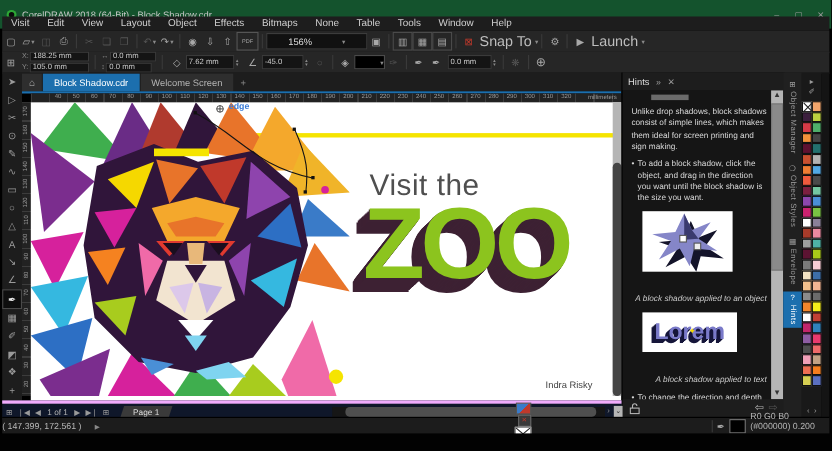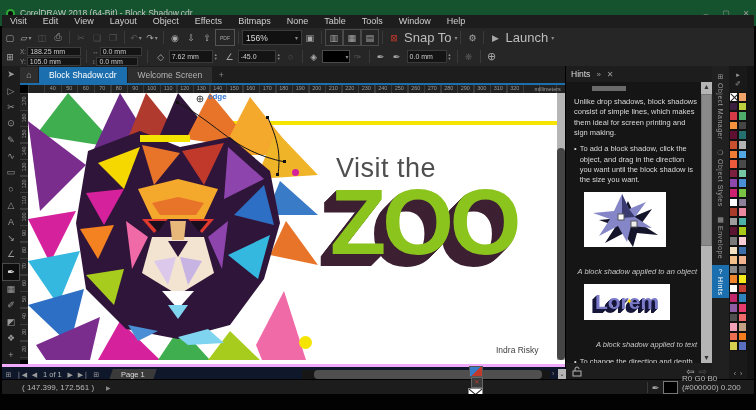--- a/index.html
+++ b/index.html
@@ -13,21 +13,21 @@
   .win-btn{width:20px;height:15px;display:flex;align-items:center;justify-content:center;color:#9a9a9a;font-size:8px;}
   
   .menubar{left:2px;top:15px;width:752px;height:13px;background:#1d1d1d;display:flex;align-items:center;font-size:9px;color:#cfcfcf;}
   .menu-item{padding:0 8px;height:13px;line-height:13px;}
   
   .toolbar{left:2px;top:28px;width:752px;height:19px;background:#262626;display:flex;align-items:center;font-size:9px;color:#9f9f9f;border-bottom:1px solid #1a1a1a;}
   .tb-ico{width:16px;height:15px;display:flex;align-items:center;justify-content:center;font-size:9px;color:#a8a8a8;}
   .tb-ico.dim{color:#555;}
   .tb-sep{width:1px;height:13px;background:#3a3a3a;margin:0 3px;}
   .dd{font-size:6px;color:#8a8a8a;margin-left:1px;}
-  .zoom-box{width:52px;height:13px;background:#111;border:1px solid #3c3c3c;color:#ddd;font-size:8.5px;display:flex;align-items:center;padding:0 3px;}
+  .zoom-box{width:52px;height:13px;background:#111;border:1px solid #3c3c3c;color:#ddd;font-size:8.5px;display:flex;align-items:center;padding:0 19px;}
   .zoom-box .dd{margin-left:auto;}
   .tb-label{font-size:13px;color:#bdbdbd;margin:6px 2px;}
   .propbar{left:2px;top:47px;width:752px;height:19px;background:#262626;display:flex;align-items:center;font-size:7.5px;color:#9f9f9f;border-bottom:1px solid #141414;}
   .fld{background:#141414;border:1px solid #3a3a3a;color:#ccc;font-size:7px;height:7px;line-height:7px;padding:0 2px;width:48px;}
   .fld2{display:flex;flex-direction:column;gap:1px;}
   .spin{display:flex;flex-direction:column;font-size:4px;color:#888;line-height:4px;margin-left:1px;}
   .pb-grp{display:flex;align-items:center;margin:0 2px;}
   .pb-lab{color:#8a8a8a;font-size:6.5px;margin-right:1px;}
   .swatch-dd{width:26px;height:11px;background:#000;border:1px solid #4a4a4a;display:flex;align-items:center;justify-content:flex-end;}
   
@@ -109,21 +109,21 @@
   .page-count{margin:0 2px;color:#b5b5b5;}
   .page-tab{margin-left:8px;background:#3a3a3a;color:#ddd;padding:1px 10px;transform:skewX(-18deg);font-size:7.5px;}
   .page-tab span{display:inline-block;transform:skewX(18deg);}
   .hscroll{position:absolute;left:300px;top:3px;width:248px;height:9px;background:#161616;}
   .hthumb{position:absolute;left:12px;top:0;width:228px;height:9px;background:#4f4f4f;border-radius:4px;}
   .hs-l{position:absolute;left:302px;top:3px;font-size:7px;color:#888;}
   .hs-r{position:absolute;left:550px;top:3px;font-size:7px;color:#888;}
   .zoombtn{position:absolute;left:556px;top:2px;width:8px;height:11px;background:#b5b5b5;color:#222;font-size:6px;text-align:center;line-height:11px;}
   
   .statusbar{left:2px;top:379px;width:752px;height:15px;background:#1c1c1c;display:flex;align-items:center;font-size:8px;color:#b8b8b8;border-top:1px solid #000;}
-  .coords{margin-left:20px;}
+  .coords{margin-left:0;}
   .coord-arrow{margin-left:12px;font-size:6px;color:#888;}
   .sb-center{position:absolute;left:462px;display:flex;align-items:flex-end;gap:0;flex-direction:column;}
   .mini-img{width:12px;height:9px;background:linear-gradient(135deg,#3a7bc8 50%,#c0392b 50%);border:1px solid #555;}
   .fill-ico{width:10px;height:9px;background:#3a3a3a;border:1px solid #666;position:relative;}
   .fill-ico:after{content:"✕";position:absolute;color:#c0392b;font-size:6px;left:2px;top:0px;}
   .xswatch{width:13px;height:11px;background:#fff;position:relative;border:1px solid #888;overflow:hidden;}
   .xswatch:before,.xswatch:after{content:"";position:absolute;left:-2px;top:5px;width:17px;height:1px;background:#222;}
   .xswatch:before{transform:rotate(40deg);}
   .xswatch:after{transform:rotate(-40deg);}
   .sb-right{position:absolute;left:645px;display:flex;align-items:center;gap:4px;}

